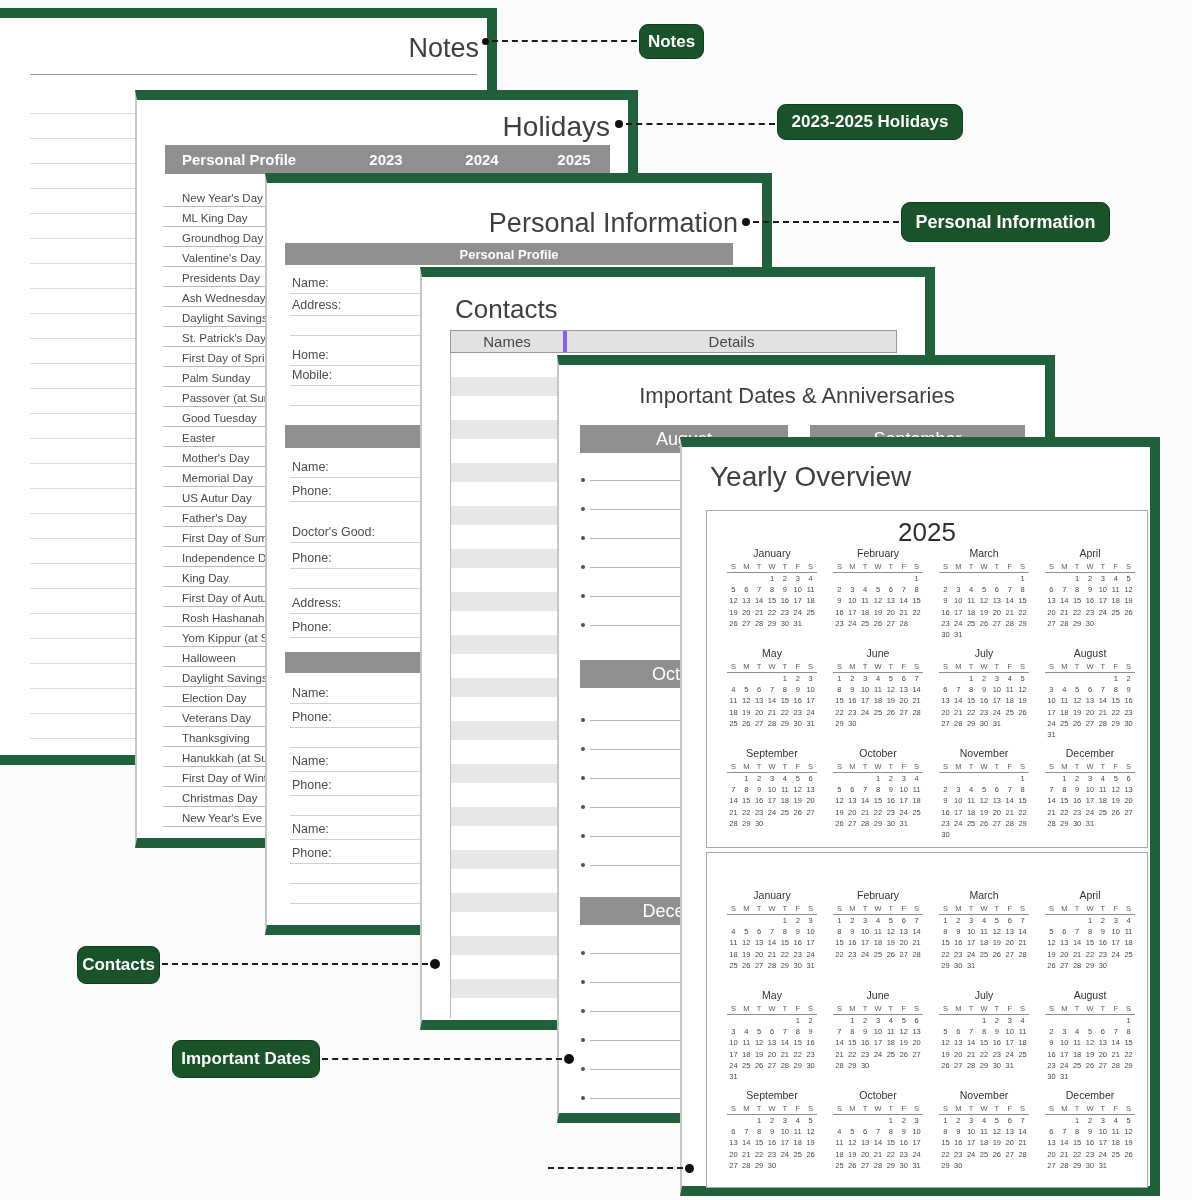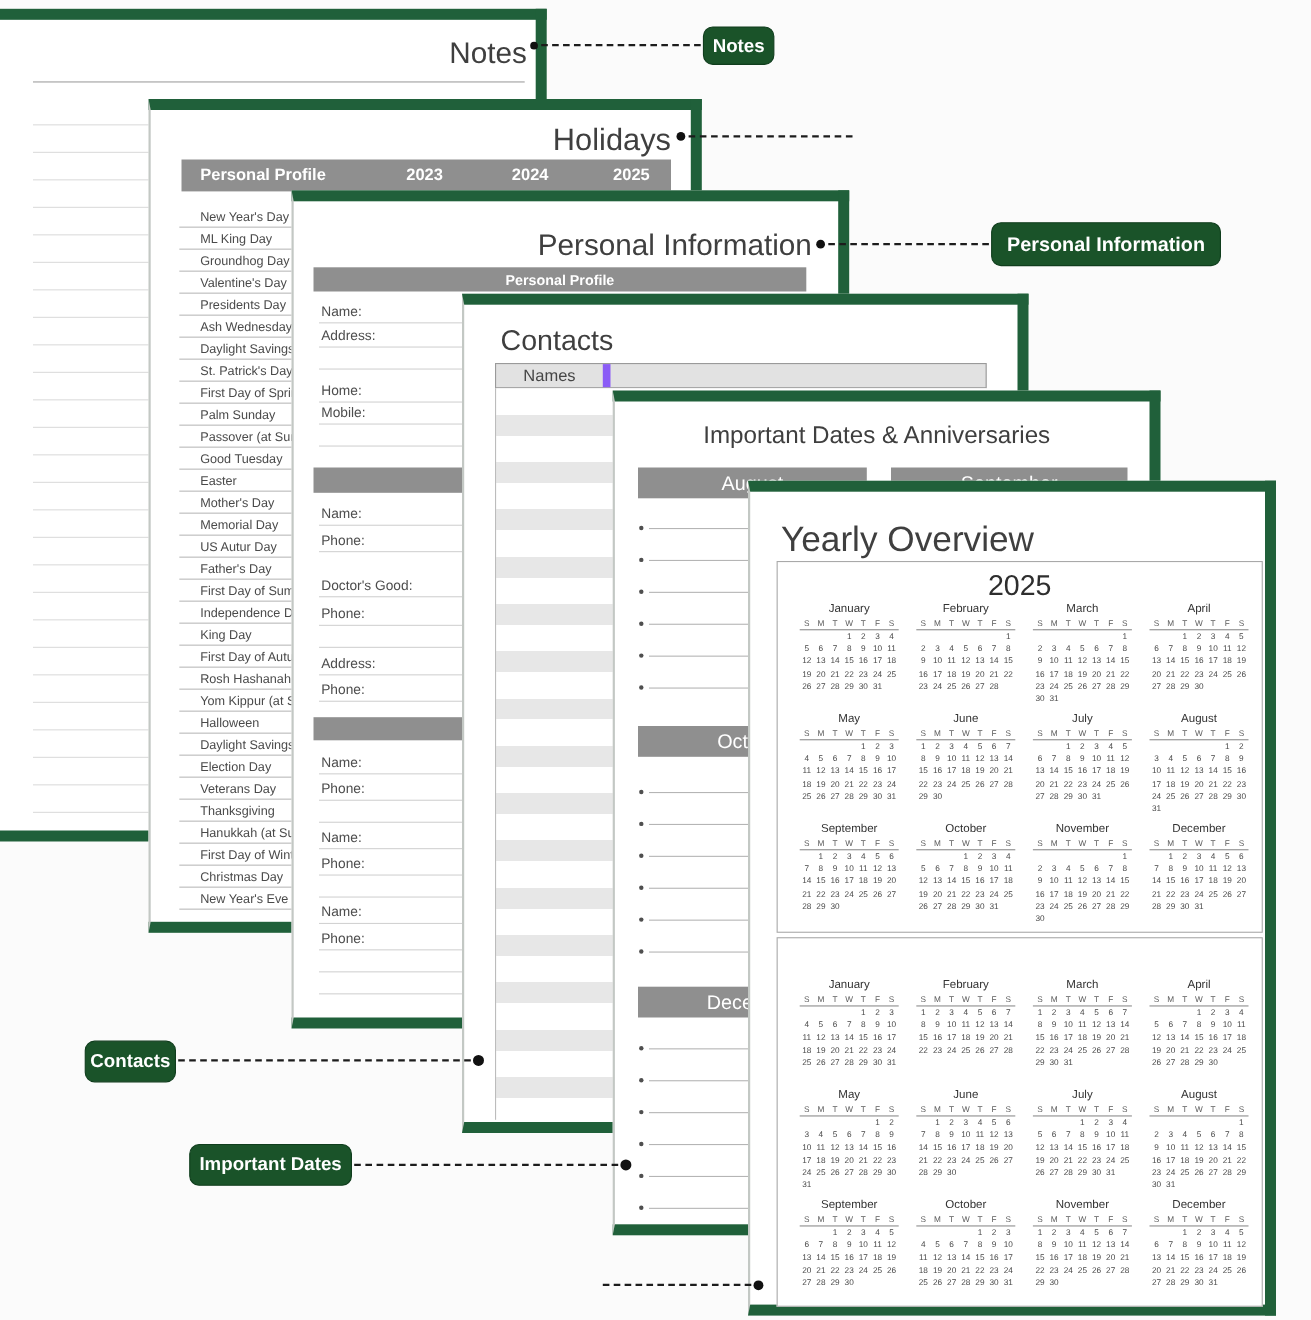--- a/index.html
+++ b/index.html
@@ -218,21 +218,22 @@
           <div class="field-line" style="left:23px;top:700px;width:450px;"></div>
           <div class="field-line" style="left:23px;top:720px;width:450px;"></div>
         </div>
     </div>
   </div>
 
   <div class="page" style="left:420px;top:267px;width:515px;height:763px;z-index:4;">
     <div class="inner">
       <div class="page-title" style="top:14px;left:33px;font-size:26px;line-height:36px;">Contacts</div>
       <div class="tbl-header" style="left:28px;top:53px;width:447px;height:23px;">
-        <span class="col" style="width:104px;border-right:7px solid #8b5cf6;">Names</span>
+        <span class="col" style="width:116px;border-right:4px solid #8b5cf6;">Names</span>
+        <span class="col" style="flex:1;">Details</span>
       </div>
       <div class="stripes" style="left:28px;top:76px;width:447px;height:665px;"></div>
     </div>
   </div>
 
   <div class="page" style="left:557px;top:355px;width:498px;height:768px;z-index:5;">
     <div class="inner">
       <div class="page-title" style="top:16px;left:38px;width:400px;text-align:center;font-size:22px;line-height:30px;">Important Dates &amp; Anniversaries</div>
       <div id="impdate-bars">
           <div class="month-bar" style="left:21px;top:60px;width:208px;height:28px;">August</div>
@@ -276,21 +277,21 @@
           <div class="entry-dot" style="left:22px;top:702px;"></div>
           <div class="entry-line" style="left:31px;top:704px;width:197px;"></div>
           <div class="entry-dot" style="left:22px;top:731px;"></div>
           <div class="entry-line" style="left:31px;top:733px;width:197px;"></div>
         </div>
     </div>
   </div>
 
   <div class="page" style="left:680px;top:437px;width:480px;height:759px;z-index:6;">
     <div class="inner">
-      <div class="page-title" style="top:27px;left:28px;font-size:32px;line-height:32px;">Yearly Overview</div>
+      <div class="page-title" style="top:14px;left:28px;font-size:28px;line-height:32px;">Yearly Overview</div>
       <div class="cal-box" style="left:24px;top:63px;width:442px;height:338px;">
         <div class="cal-year" style="top:6px;">2025</div>
         <div class="cal-grid" style="left:20px;top:36px;">
             <div class="mini-month" style="">
               <div class="mini-title" style="">January</div>
               <div class="mini-week" style="">
                 <span>S</span>
                 <span>M</span>
                 <span>T</span>
                 <span>W</span>
@@ -1432,20 +1433,23 @@
   </div>
 
   <div class="dot" style="left:482px;top:38px;width:7px;height:7px;"></div>
   <div class="dash" style="left:492px;top:40px;width:145px;"></div>
   <div class="pill" style="left:639px;top:24px;width:65px;height:35px;font-size:17px;">
     <span>Notes</span>
   </div>
 
   <div class="dot" style="left:615px;top:120px;width:8px;height:8px;"></div>
   <div class="dash" style="left:626px;top:123px;width:149px;"></div>
+  <div class="pill" style="left:777px;top:104px;width:186px;height:36px;font-size:17px;">
+    <span>2023-2025 Holidays</span>
+  </div>
 
   <div class="dot" style="left:742px;top:218px;width:8px;height:8px;"></div>
   <div class="dash" style="left:753px;top:221px;width:146px;"></div>
   <div class="pill" style="left:901px;top:202px;width:209px;height:40px;font-size:18px;">
     <span>Personal Information</span>
   </div>
 
   <div class="pill" style="left:77px;top:946px;width:83px;height:38px;font-size:17px;">
     <span>Contacts</span>
   </div>

